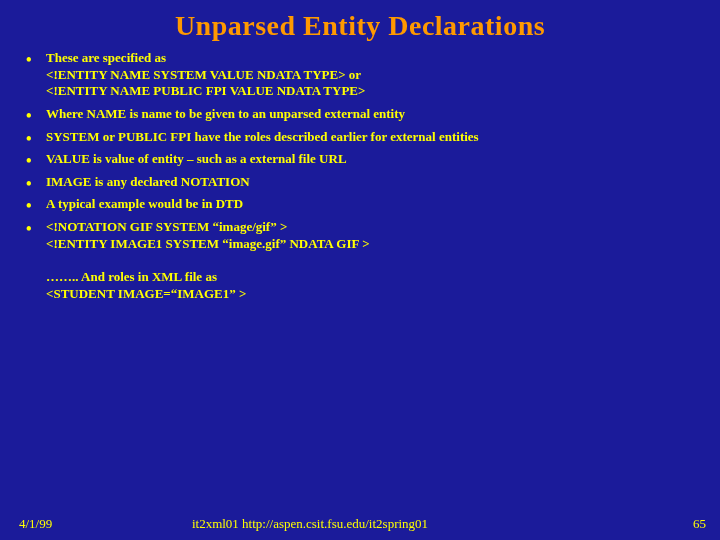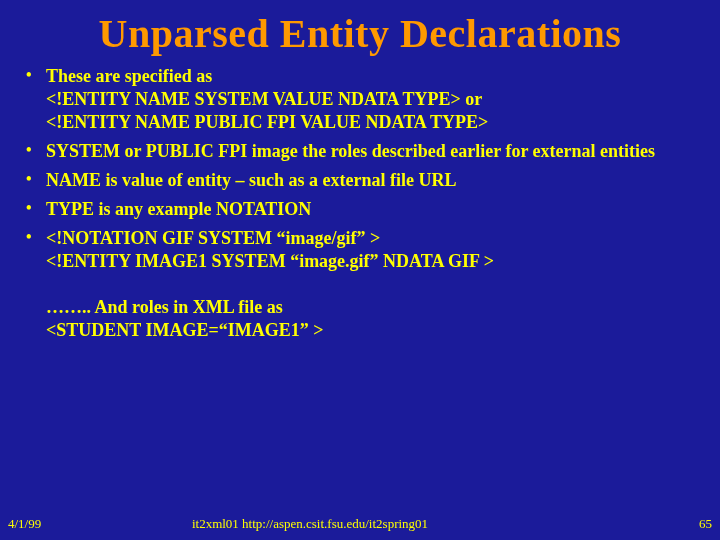--- a/index.html
+++ b/index.html
@@ -14,35 +14,35 @@
   }
   .slide {
     width: 720px;
     height: 540px;
     position: relative;
     box-sizing: border-box;
     padding: 10px 20px 0 20px;
   }
   .title {
     color: #ff9900;
-    font-size: 40px;
+    font-size: 28px;
     font-weight: bold;
     text-align: center;
     margin: 0 0 8px 0;
     letter-spacing: 0.5px;
   }
   ul.bullets {
     list-style: none;
     margin: 0;
     padding: 0;
   }
   ul.bullets > li {
     position: relative;
     padding-left: 26px;
-    font-size: 18px;
+    font-size: 13px;
     font-weight: bold;
     line-height: 1.28;
     margin-bottom: 6px;
   }
   ul.bullets > li::before {
     content: "•";
     position: absolute;
     left: 6px;
     top: 0;
     color: #ffff00;
@@ -56,65 +56,71 @@
     position: absolute;
     bottom: 8px;
     left: 0;
     width: 720px;
     font-size: 13px;
     font-weight: normal;
     color: #ffff00;
   }
   .footer .date {
     position: absolute;
-    left: 8px;
+    left: 19px;
     bottom: 0;
   }
   .footer .center {
     position: absolute;
     left: 0;
     width: 620px;
     text-align: center;
     bottom: 0;
   }
   .footer .page {
     position: absolute;
-    right: 8px;
+    right: 14px;
     bottom: 0;
     margin-top: 26px;
   }
 </style>
 </head>
 <body>
 
 <div class="slide">
   <h1 class="title">Unparsed Entity Declarations</h1>
 
   <ul class="bullets">
 
     <li>
       <span>These are specified as</span><br>
       <span>&lt;!ENTITY NAME SYSTEM VALUE NDATA TYPE&gt; or</span><br>
       <span> &lt;!ENTITY NAME PUBLIC FPI VALUE NDATA TYPE&gt;</span>
     </li>
 
-
     <li>
-      <span>SYSTEM or PUBLIC FPI image the roles described earlier for external entities</span>
+      <span>Where NAME is name to be given to an unparsed external entity</span>
     </li>
 
     <li>
-      <span>NAME is value of entity – such as a external file URL</span>
+      <span>SYSTEM or PUBLIC FPI have the roles described earlier for external entities</span>
+    </li>
+
+    <li>
+      <span>VALUE is value of entity – such as a external file URL</span>
     </li>
 
 
     <li>
-      <span>TYPE is any example NOTATION</span>
+      <span>IMAGE is any declared NOTATION</span>
     </li>
 
+    <li>
+      <span>A typical example would be in DTD</span>
+    </li>
 
     <li>
       <span>&lt;!NOTATION GIF SYSTEM “image/gif” &gt;</span><br>
       <span>&lt;!ENTITY IMAGE1 SYSTEM “image.gif” NDATA GIF &gt;</span><br>
       <br>
       <span>……..                      And roles in XML file as</span><br>
       <span>&lt;STUDENT IMAGE=“IMAGE1” &gt;</span>
     </li>
 
 

